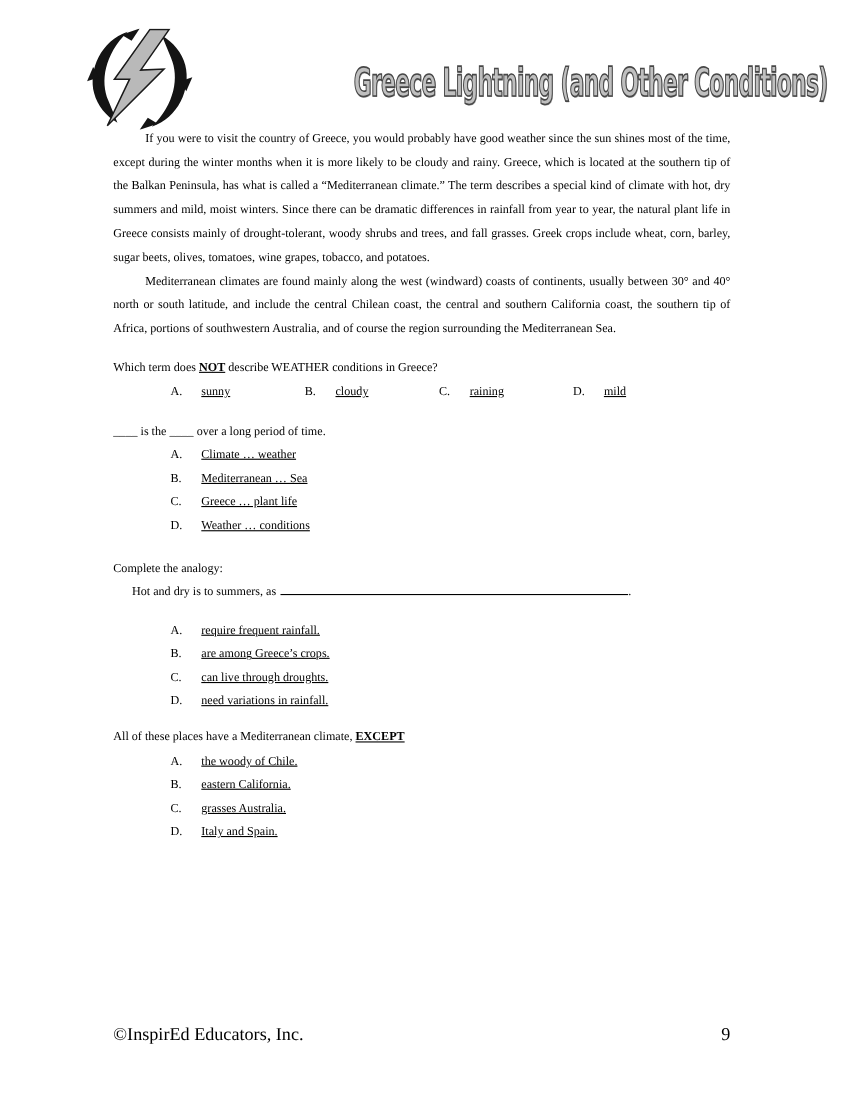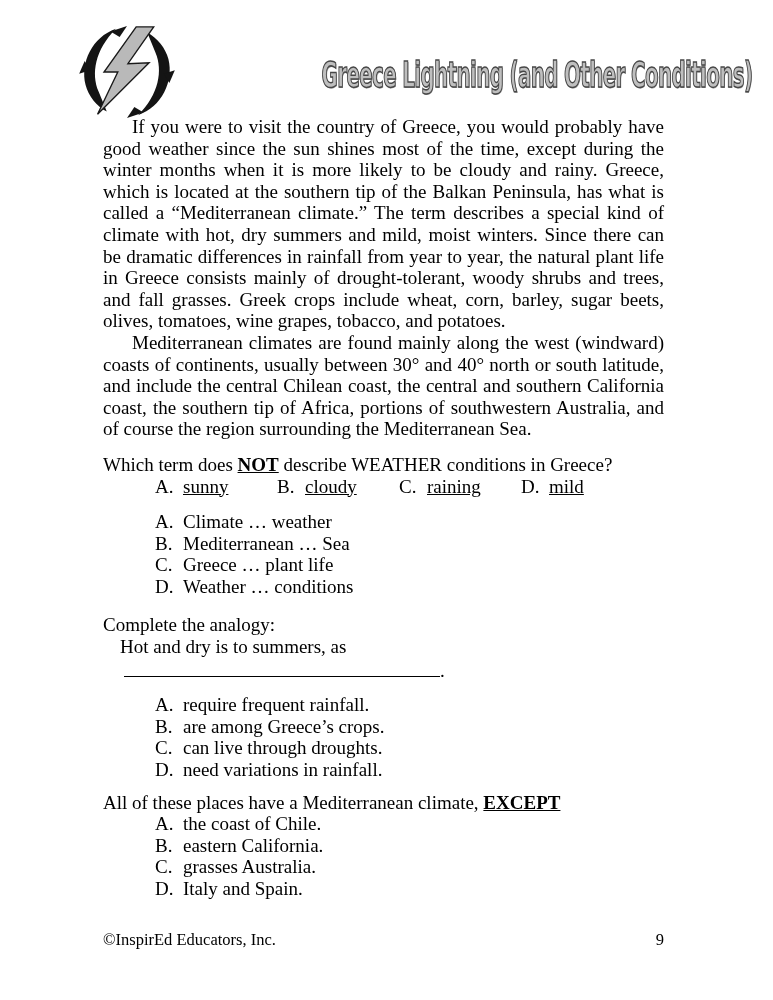--- a/index.html
+++ b/index.html
@@ -32,35 +32,35 @@
     letter-spacing:-1px;
     color:#bfbfbf;
     -webkit-text-stroke:1.4px #474747;
     text-shadow:1px 1px 0 #9a9a9a;
     transform:scaleX(0.60) scaleY(1.08);
     transform-origin:center center;
   }
   
   .content {
     position:absolute; left:103px; top:116px; width:561px;
-    font-size:19px; line-height:21.6px;
+    font-size:11px; line-height:21.6px;
   }
   .passage p {
     text-align:justify;
     text-indent:29px;
   }
   .q { margin-top:14px; }
   .q.analogy   { margin-top:17px; }
   .q.shrubs    { margin-top:13px; }
   .q.except    { margin-top:11px; }
   .bu { font-weight:bold; text-decoration:underline; }
   .opts-row { margin-left:52px; display:flex; }
   .opts-row .opt { width:122px; flex:0 0 auto;text-decoration:underline; }
   .opts-row .opt:last-child { width:auto; }
-  .opt-list { margin-left:52px; list-style:none; }
+  .opt-list { margin-left:52px; list-style:none;text-decoration:underline; }
   .letter { display:inline-block; min-width:28px; }
   .indent1 { margin-left:17px;font-family:Liberation Serif, serif; }
   .blank-line {
     display:inline-block;
     width:316px; height:1em;
     border-bottom:1.4px solid #000;
     vertical-align:baseline;
     margin-left:4px;
   }
   
@@ -109,20 +109,21 @@
       <div><span>Which term does </span><span class="bu">NOT</span><span> describe WEATHER conditions in Greece?</span></div>
       <div class="opts-row">
         <span class="opt"><span class="letter">A.</span><span>sunny</span></span>
         <span class="opt"><span class="letter">B.</span><span>cloudy</span></span>
         <span class="opt"><span class="letter">C.</span><span>raining</span></span>
         <span class="opt"><span class="letter">D.</span><span>mild</span></span>
       </div>
     </div>
 
     <div class="q">
+      <div>____ is the ____ over a long period of time.</div>
       <ul class="opt-list">
         <li><span class="letter">A.</span><span>Climate … weather</span></li>
         <li><span class="letter">B.</span><span>Mediterranean … Sea</span></li>
         <li><span class="letter">C.</span><span>Greece … plant life</span></li>
         <li><span class="letter">D.</span><span>Weather … conditions</span></li>
       </ul>
     </div>
 
     <div class="q analogy">
       <div>Complete the analogy:</div>
@@ -134,21 +135,21 @@
         <li><span class="letter">A.</span><span>require frequent rainfall.</span></li>
         <li><span class="letter">B.</span><span>are among Greece’s crops.</span></li>
         <li><span class="letter">C.</span><span>can live through droughts.</span></li>
         <li><span class="letter">D.</span><span>need variations in rainfall.</span></li>
       </ul>
     </div>
 
     <div class="q except">
       <div><span>All of these places have a Mediterranean climate, </span><span class="bu">EXCEPT</span></div>
       <ul class="opt-list">
-        <li><span class="letter">A.</span><span>the coast of Chile.</span></li>
+        <li><span class="letter">A.</span><span>the woody of Chile.</span></li>
         <li><span class="letter">B.</span><span>eastern California.</span></li>
         <li><span class="letter">C.</span><span>grasses Australia.</span></li>
         <li><span class="letter">D.</span><span>Italy and Spain.</span></li>
       </ul>
     </div>
 
   </div>
 
   <div class="footer">
     <span>©InspirEd Educators, Inc.</span>

